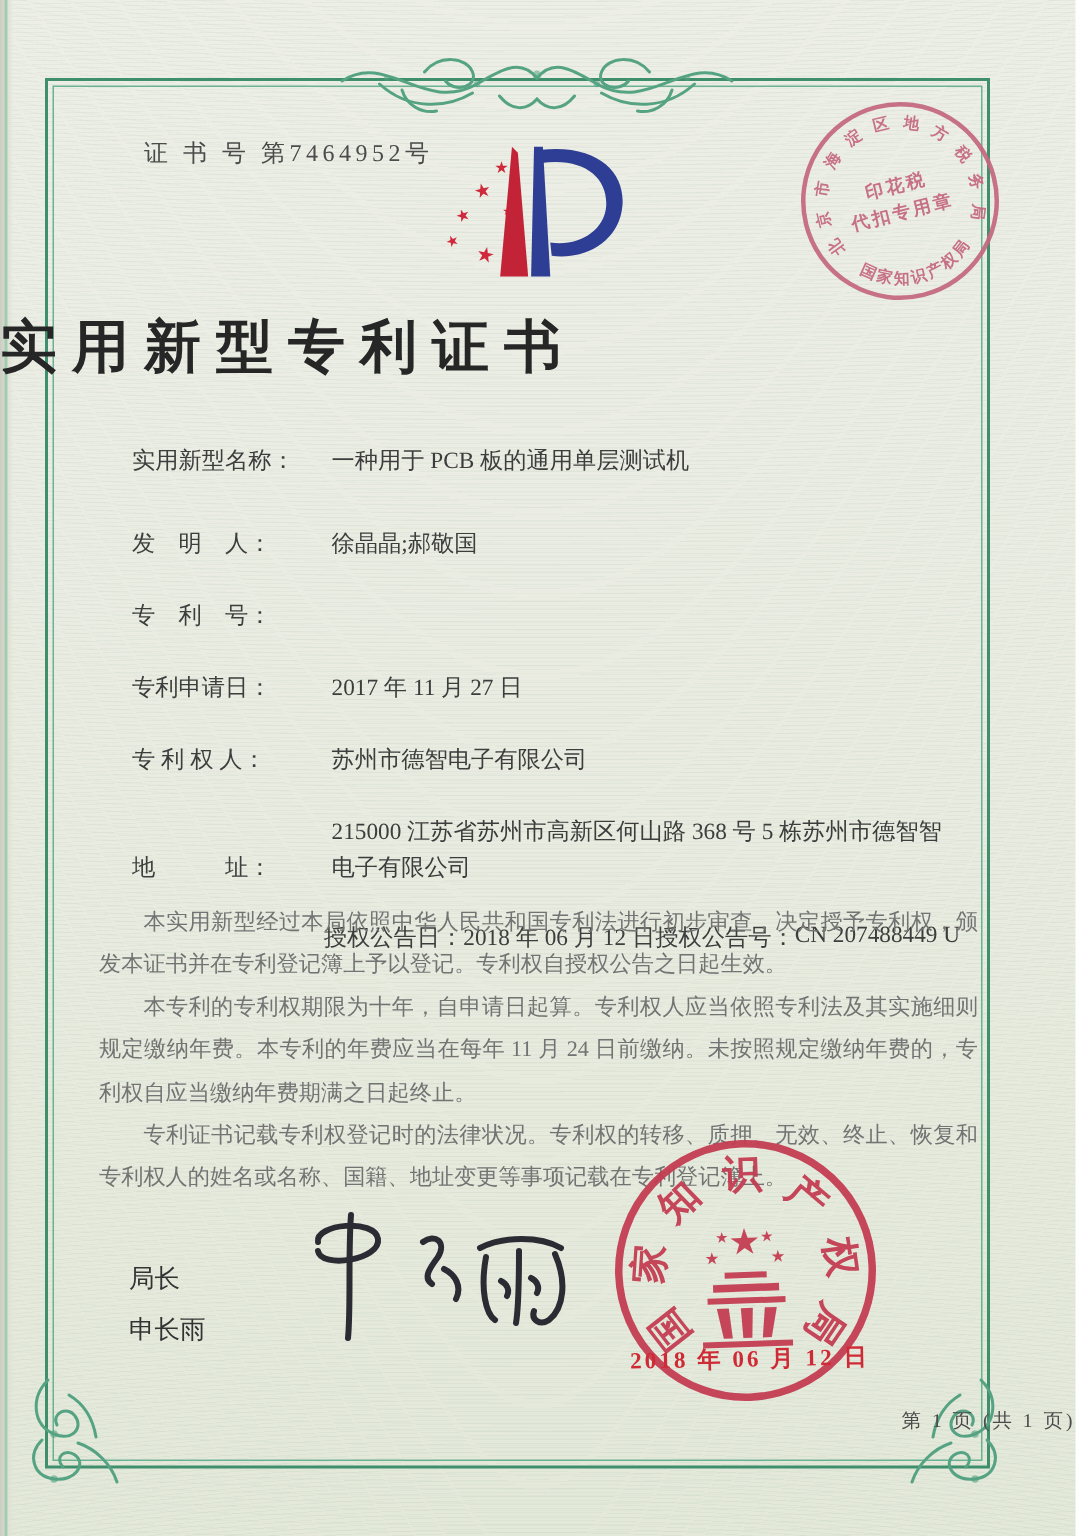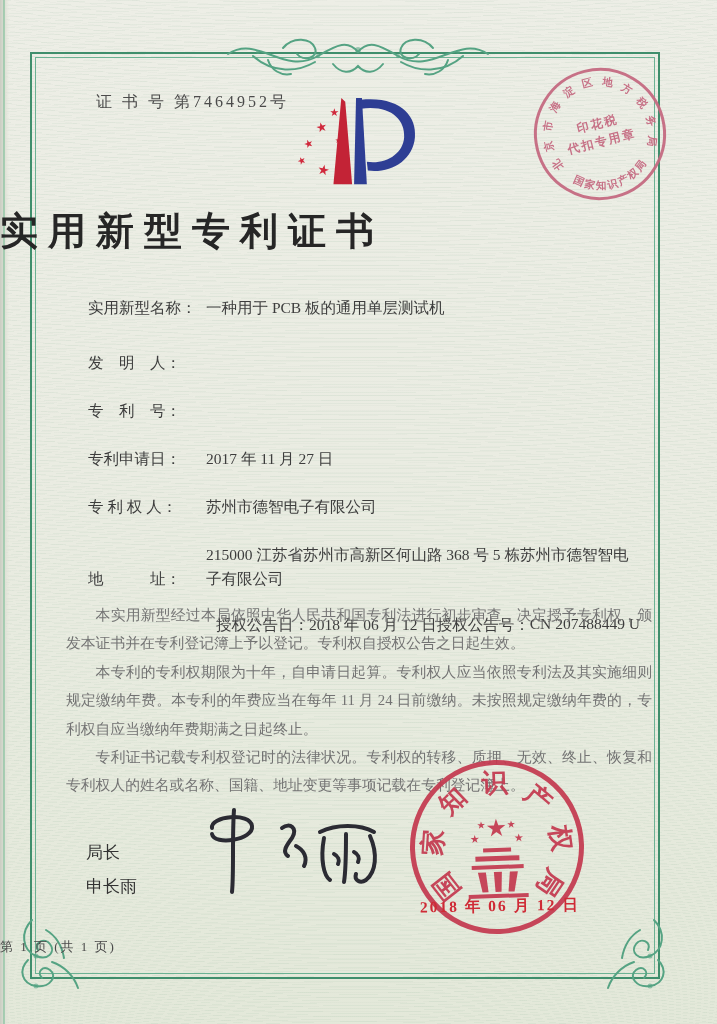--- a/index.html
+++ b/index.html
@@ -34,21 +34,21 @@
   .tax-ring{position:absolute;left:0;top:0;right:0;bottom:0;border:3px solid #c4677f;border-radius:50%;}
   .tax-center{position:absolute;left:0;top:50%;width:100%;transform:translateY(-54%);
     text-align:center;font-size:12px;font-weight:700;letter-spacing:2px;line-height:1.5;}
   .arc-box{position:absolute;left:0;top:0;width:100%;height:100%;font-weight:700;}
   .tax-stamp .arc-box{font-size:10.5px;}
 
   
   .fields{position:absolute;left:88px;top:296px;width:552px;font-size:15.5px;color:#3d3d3d;}
   .frow{display:flex;align-items:flex-end;line-height:1.55;}
   .flabel{flex:0 0 118px;white-space:nowrap;}
-  .fvalue{flex:1;}
+  .fvalue{flex:1;margin-left:15px;}
   .gap-lg{margin-top:31px;} .gap-md{margin-top:24px;}
   .frow-split{display:flex;justify-content:flex-end;}
   .half{display:flex;}
 
   
   .body-text{position:absolute;left:66px;top:601px;width:586px;
     font-size:14.8px;line-height:1.92;text-align:justify;color:#737373;}
   .body-text p{margin:0;text-indent:2em;}
 
   
@@ -58,21 +58,21 @@
   
   .seal{position:absolute;left:406px;top:756px;width:182px;height:182px;
     color:#c43a50;opacity:.93;transform:rotate(-2deg);}
   .seal-ring{position:absolute;left:4px;top:4px;right:4px;bottom:4px;border:5px solid #c43a50;border-radius:50%;}
   .seal .arc-box{font-size:26px;}
   .seal-emblem{position:absolute;left:50%;top:54%;transform:translate(-50%,-50%);}
   .seal-date{position:absolute;left:420px;top:896px;font-size:15.5px;font-weight:600;
     color:#cf2b36;letter-spacing:2px;transform:rotate(-1deg);}
 
   
-  .footer{position:absolute;left:0;top:938px;width:100%;text-align:left;
+  .footer{position:absolute;left:0;top:938px;width:100%;text-align:right;
     font-size:13px;letter-spacing:2px;color:#4a4a4a;}
 </style>
 </head>
 <body>
 
 <div class="paper-edge">
   <div class="paper-edge-line"></div>
 </div>
 
 <div class="frame-outer">
@@ -169,20 +169,21 @@
   </div>
 </div>
 
 <div class="fields">
   <div class="frow">
     <span class="flabel">实用新型名称：</span>
     <span class="fvalue">一种用于 PCB 板的通用单层测试机</span>
   </div>
   <div class="frow gap-lg">
     <span class="flabel">发　明　人：</span>
+    <span class="fvalue">徐晶晶;郝敬国</span>
   </div>
   <div class="frow gap-md">
     <span class="flabel">专　利　号：</span>
   </div>
   <div class="frow gap-md">
     <span class="flabel">专利申请日：</span>
     <span class="fvalue">2017 年 11 月 27 日</span>
   </div>
   <div class="frow gap-md">
     <span class="flabel">专 利 权 人：</span>

